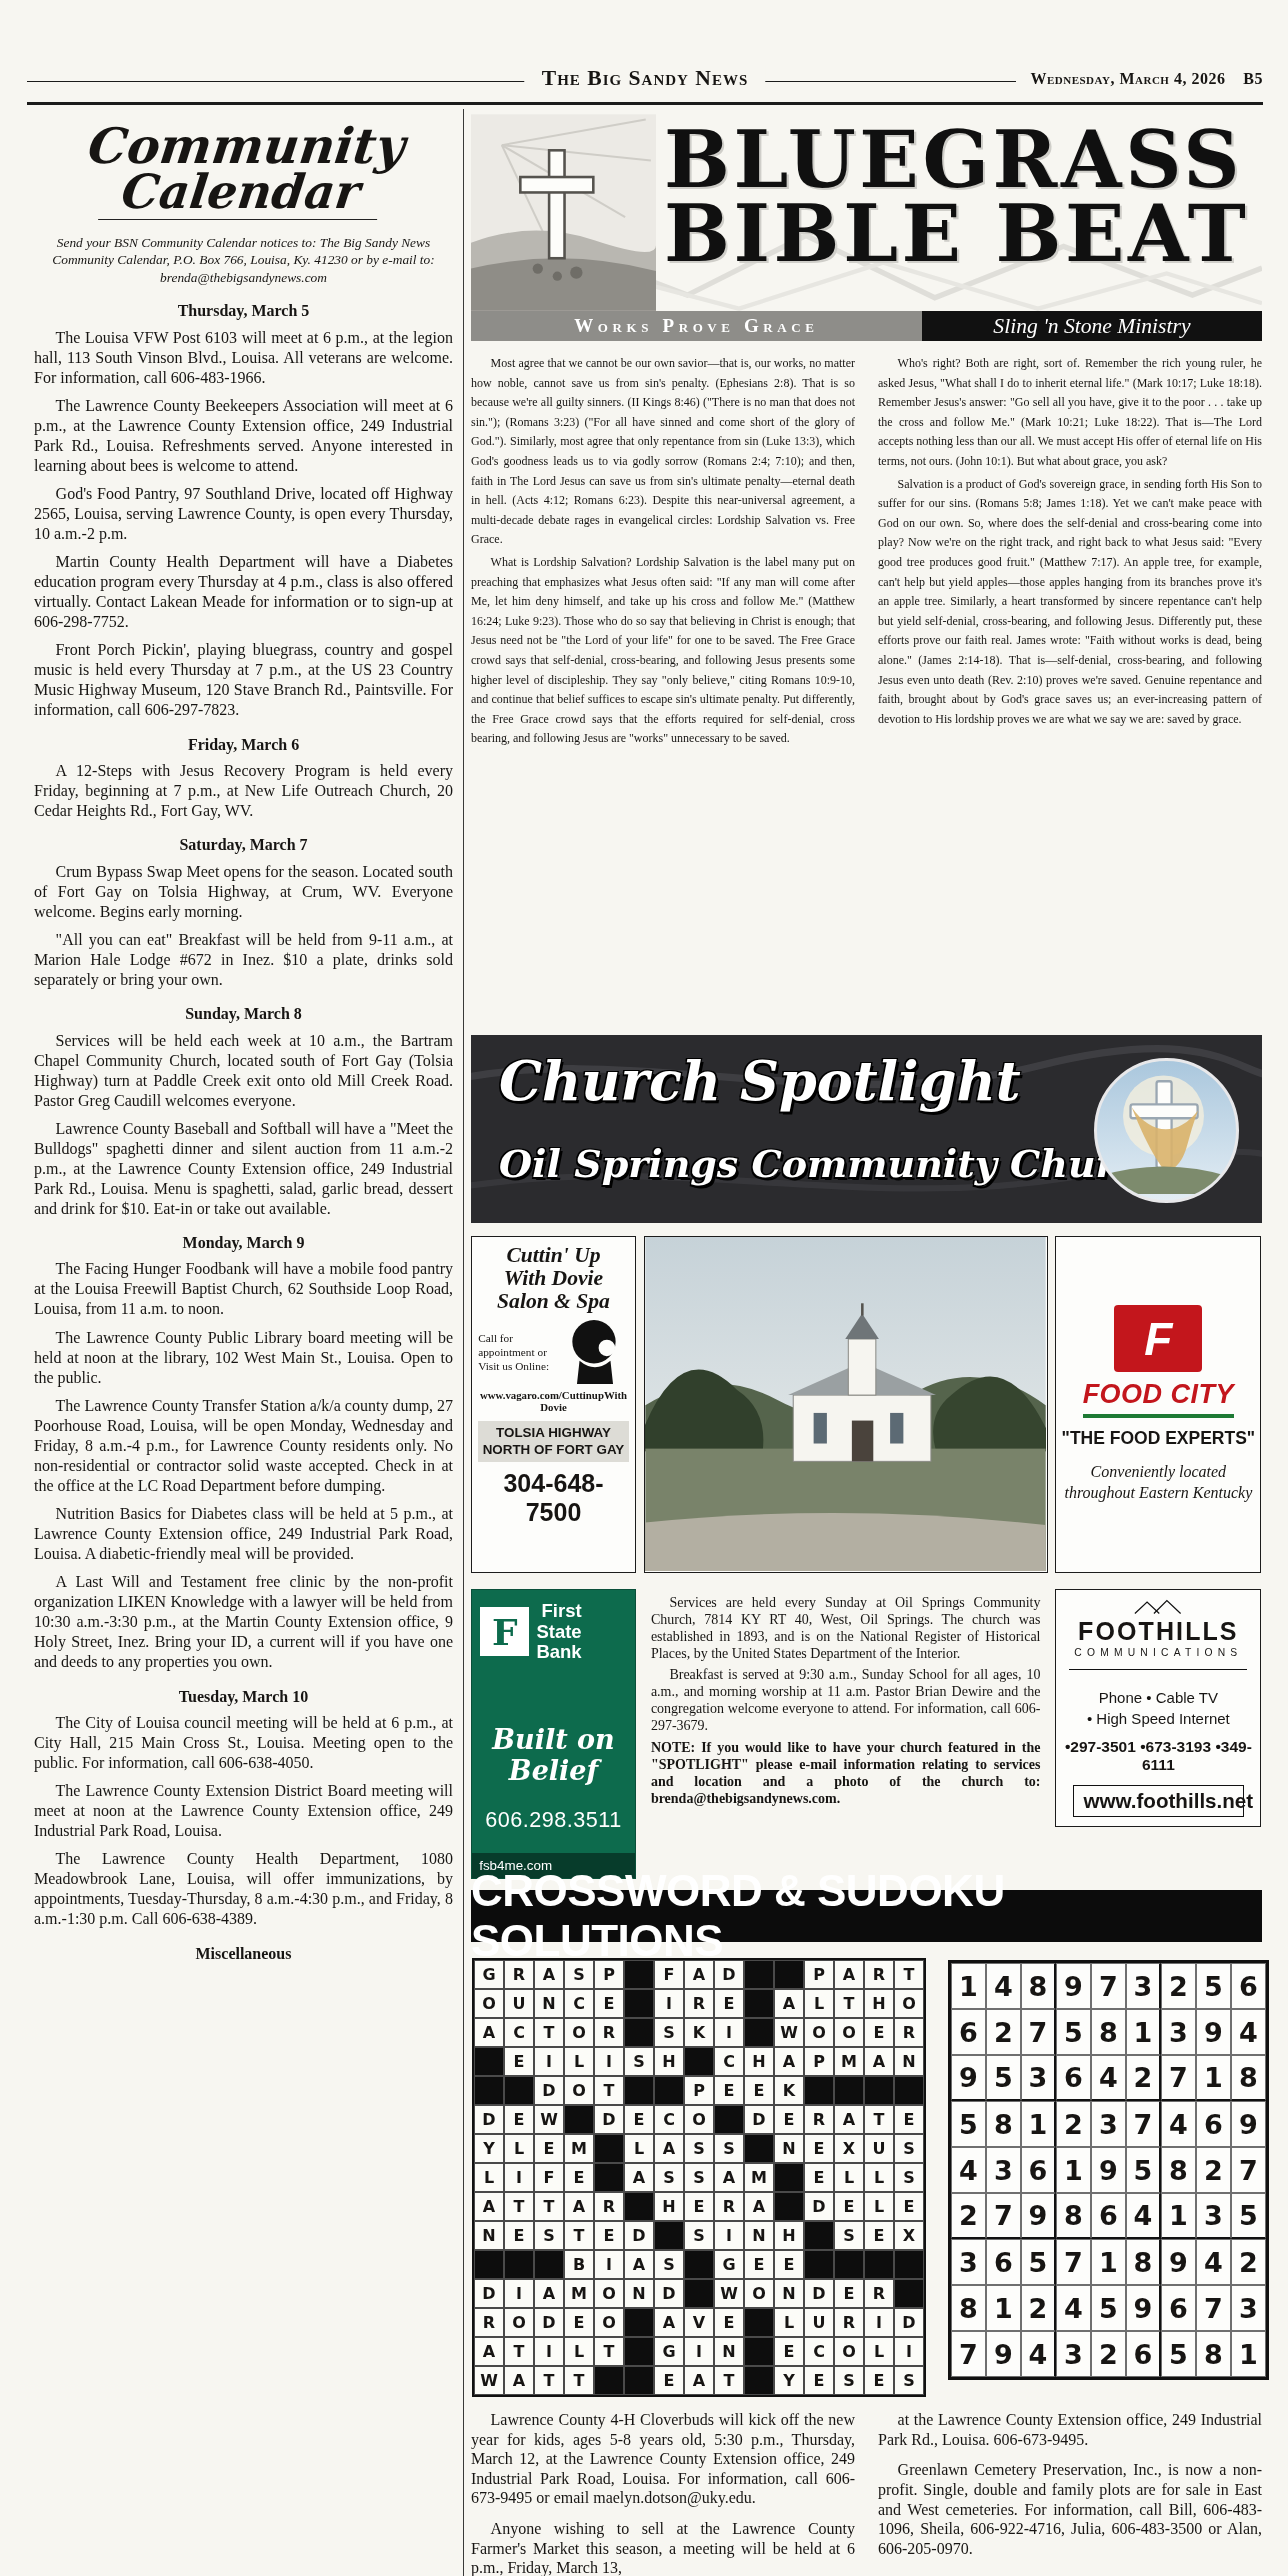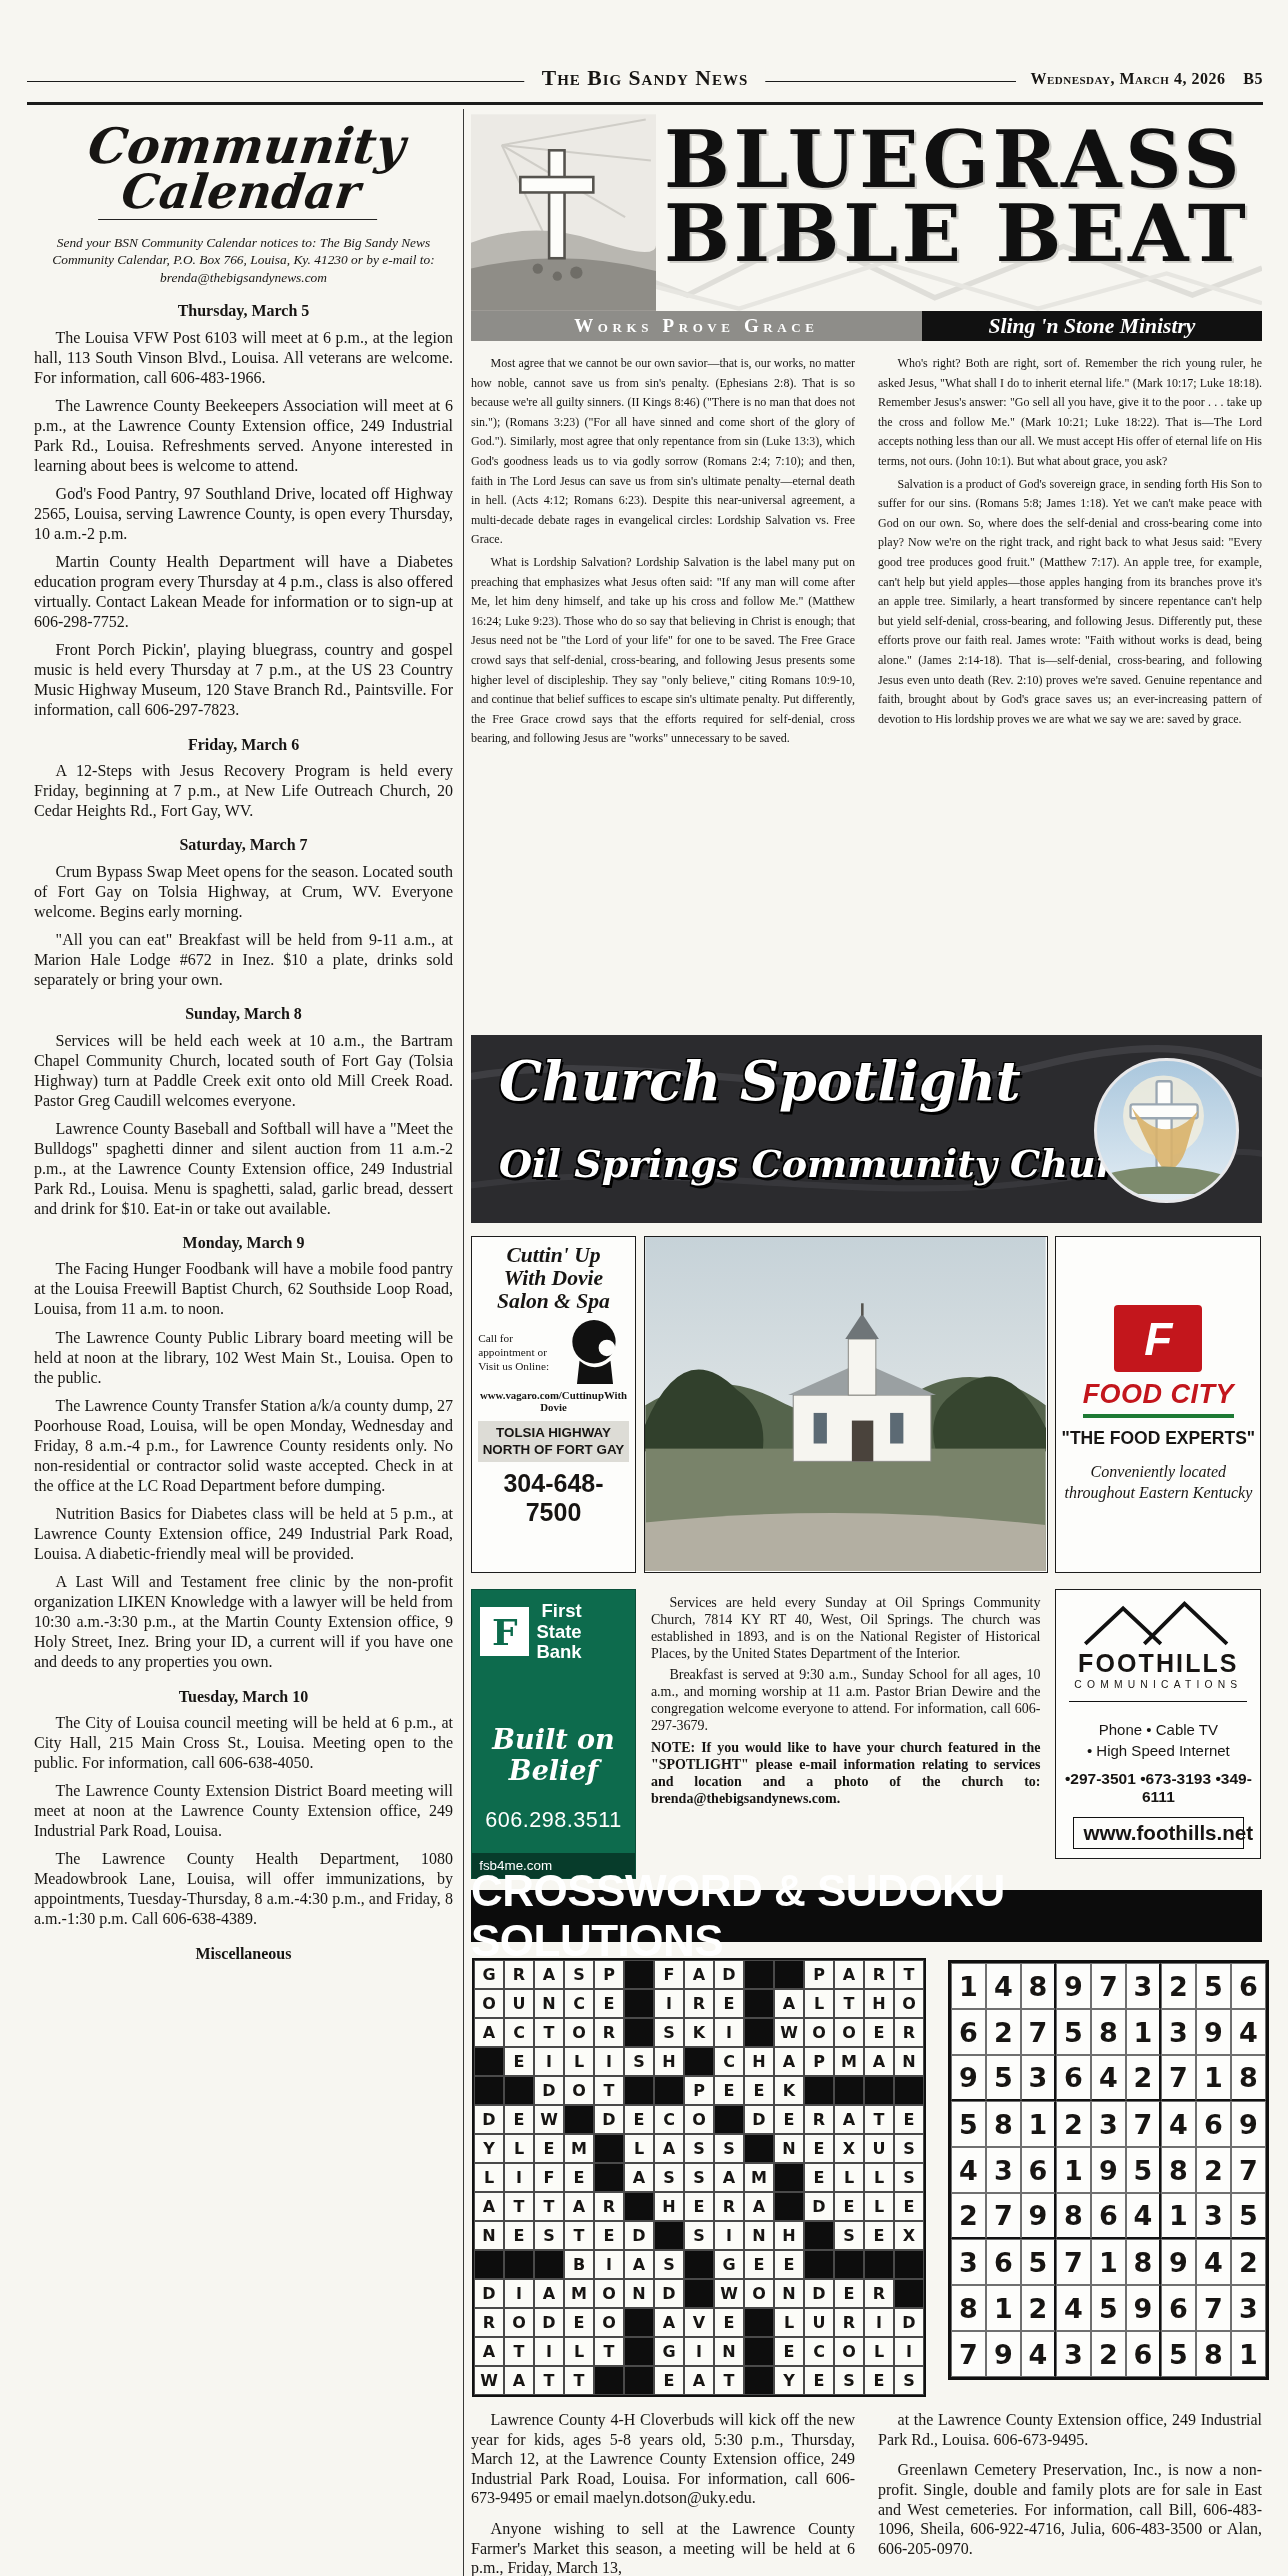--- a/index.html
+++ b/index.html
@@ -31,21 +31,21 @@
   .bbeat .mountains{position:absolute;left:0;bottom:0;width:100%;height:55%;opacity:.7;}
   .bbeat-art{position:absolute;left:0;top:0;width:185px;height:197px;}
   .bbeat-title{position:absolute;left:193px;top:9.3px;right:0;font-family:"DejaVu Serif",serif;
                font-weight:bold;color:#101010;line-height:.94;}
   .bbeat-title .bb1{font-size:78px;letter-spacing:3.6px;text-shadow:2.1px 2.1px 0 #cfcec9;}
   .bbeat-title .bb2{font-size:78px;letter-spacing:3.6px;text-shadow:2.1px 2.1px 0 #cfcec9;}
   .bbar{position:absolute;left:471px;top:311px;width:791px;height:30px;display:flex;}
   .bbar-left{width:57%;background:#8e8d89;color:#fff;display:flex;align-items:center;justify-content:center;
              font-variant:small-caps;font-weight:bold;font-size:19px;letter-spacing:4.6px;}
   .bbar-right{width:43%;background:#111;color:#fff;display:flex;align-items:center;justify-content:center;
-              font-style:italic;font-weight:bold;font-size:21.6px;}
+              font-style:italic;font-weight:normal;font-size:21.6px;}
   .article{position:absolute;left:471px;top:354px;width:791px;height:672px;display:flex;gap:23px;overflow:hidden;}
   .art-col{width:384px;}
   .art-p{font-size:12px;line-height:19.6px;text-align:justify;text-indent:19.6px;margin:0 0 3.1px;}
 
   
   .spotlight{position:absolute;left:471px;top:1035px;width:791px;height:188px;background:#2b2b2e;overflow:hidden;}
   .spot-swirls{position:absolute;inset:0;}
   .spot-title{position:absolute;left:28px;top:14.4px;font-family:"DejaVu Serif",serif;font-style:italic;font-weight:bold;
               font-size:54px;color:#fff;text-shadow:2.6px 2.6px 0 #000,-1.5px -1.5px 0 #000,1.5px -1.5px 0 #000,-1.5px 1.5px 0 #000;}
   .spot-sub{position:absolute;left:28px;top:106px;font-family:"DejaVu Serif",serif;font-style:italic;font-weight:bold;
@@ -86,21 +86,21 @@
   .fsb-name{font-family:"Liberation Sans",sans-serif;font-weight:bold;font-size:18.5px;line-height:1.1;text-align:right;}
   .fsb-slogan{font-family:"DejaVu Serif",serif;font-style:italic;font-weight:bold;font-size:27px;margin-top:62px;text-align:center;}
   .fsb-phone{font-family:"Liberation Sans",sans-serif;font-size:21.6px;text-align:center;margin-top:20.6px;letter-spacing:0.5px;}
   .fsb-bar{position:absolute;left:0;right:0;bottom:0;background:#073c2b;font-family:"Liberation Sans",sans-serif;
            font-size:13.4px;padding:5.2px 7.2px;text-align:left;}
 
   .services{width:404px;height:290px;border:none;background:transparent;padding:5.2px 7.2px;box-sizing:border-box;}
   .svc-p{font-size:14px;line-height:17px;text-align:justify;text-indent:18.5px;margin:0 0 4.1px;}
   .svc-note{font-size:14px;line-height:17px;font-weight:bold;text-align:justify;margin-top:5.2px;}
 
-  .foothills{width:206px;height:270px;display:flex;flex-direction:column;align-items:center;text-align:center;padding:9.3px 5.2px;}
+  .foothills{width:206px;height:238px;display:flex;flex-direction:column;align-items:center;text-align:center;padding:9.3px 5.2px;}
   .fh-name{font-family:"Liberation Sans",sans-serif;font-weight:bold;font-size:25px;letter-spacing:2.1px;margin-top:2.1px;}
   .fh-sub{font-family:"Liberation Sans",sans-serif;font-size:10.3px;letter-spacing:5.2px;margin-top:1px;}
   .fh-services{border-top:1.5px solid #111;margin-top:11.3px;padding-top:17px;font-weight:normal;font-size:15px;line-height:1.4;
                font-family:"Liberation Sans",sans-serif;width:92%;}
   .fh-phones{font-weight:bold;font-size:15.5px;margin-top:9.3px;font-family:"Liberation Sans",sans-serif;}
   .fh-site{font-weight:bold;font-size:20.6px;margin-top:10.3px;font-family:"Liberation Sans",sans-serif;
            border:1.5px solid #111;padding:3.1px 9.3px;width:88%;box-sizing:border-box;}
 
   
   .solbanner{position:absolute;left:471px;top:1890px;width:791px;height:52px;background:#0c0c0c;color:#fff;

